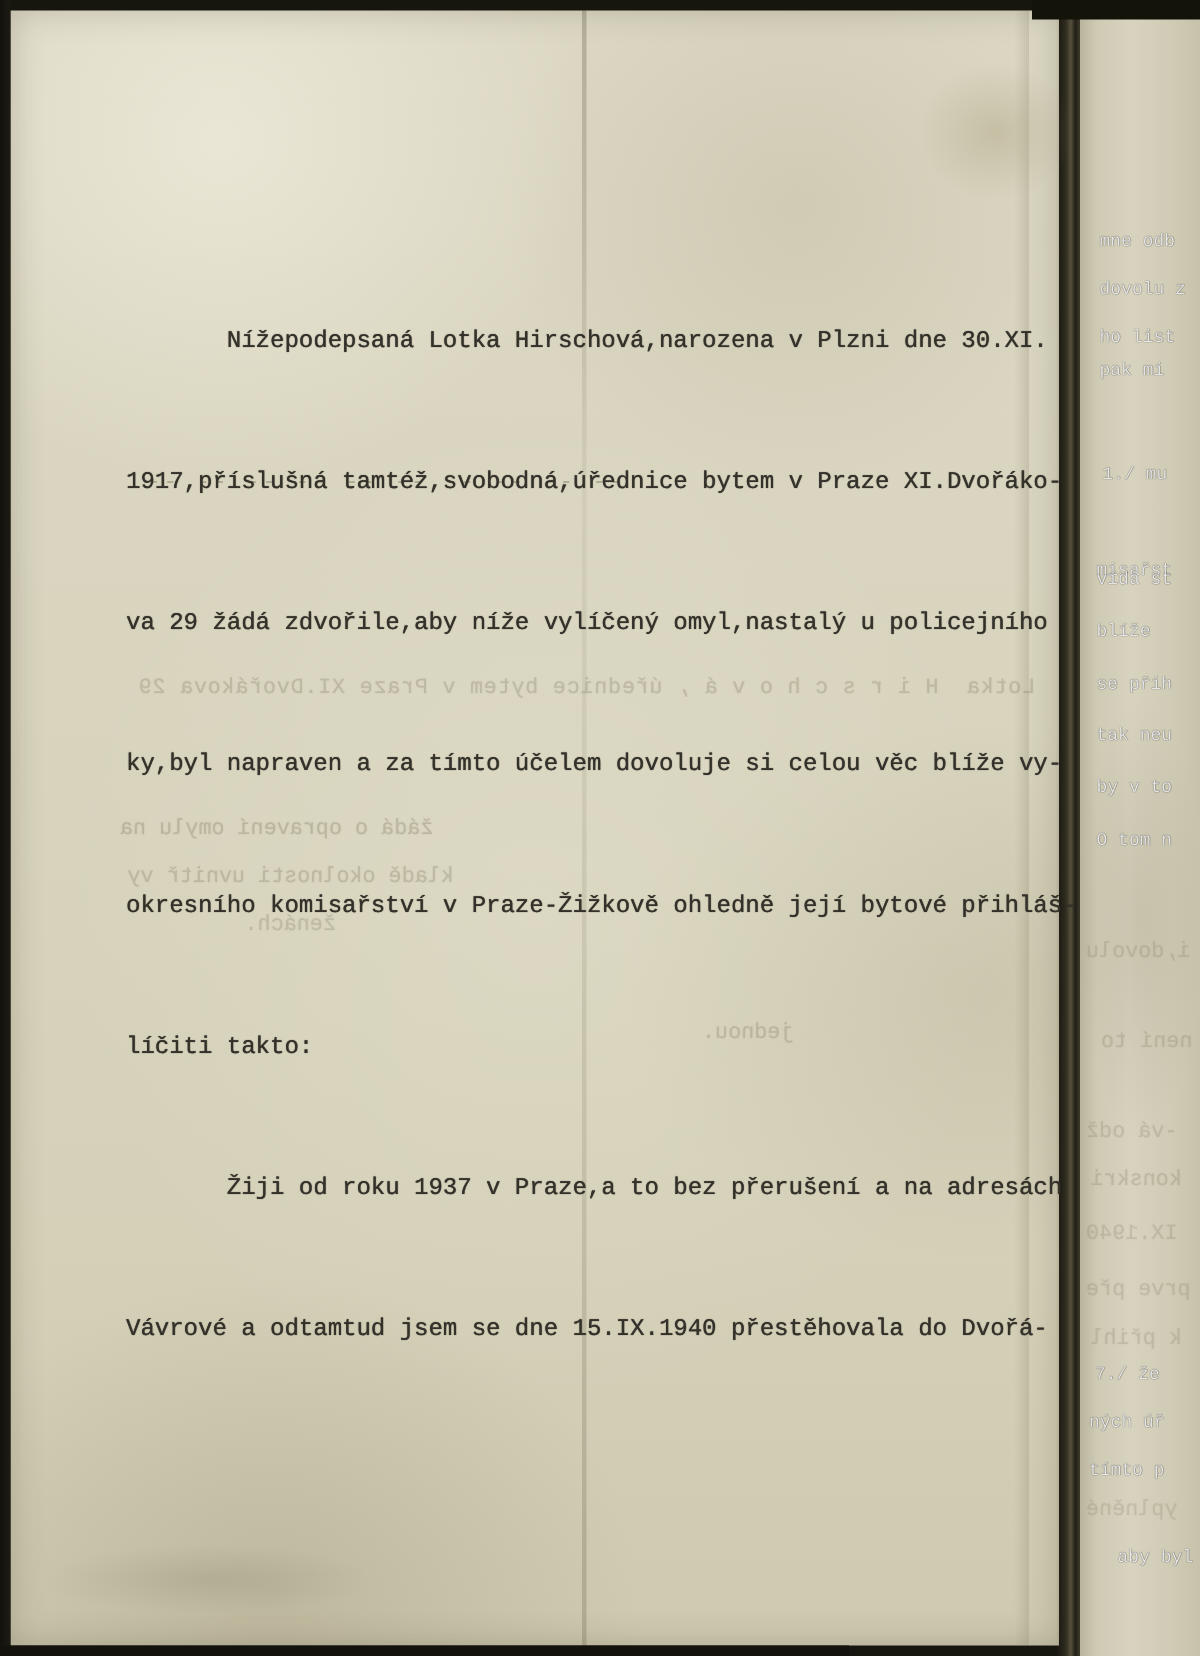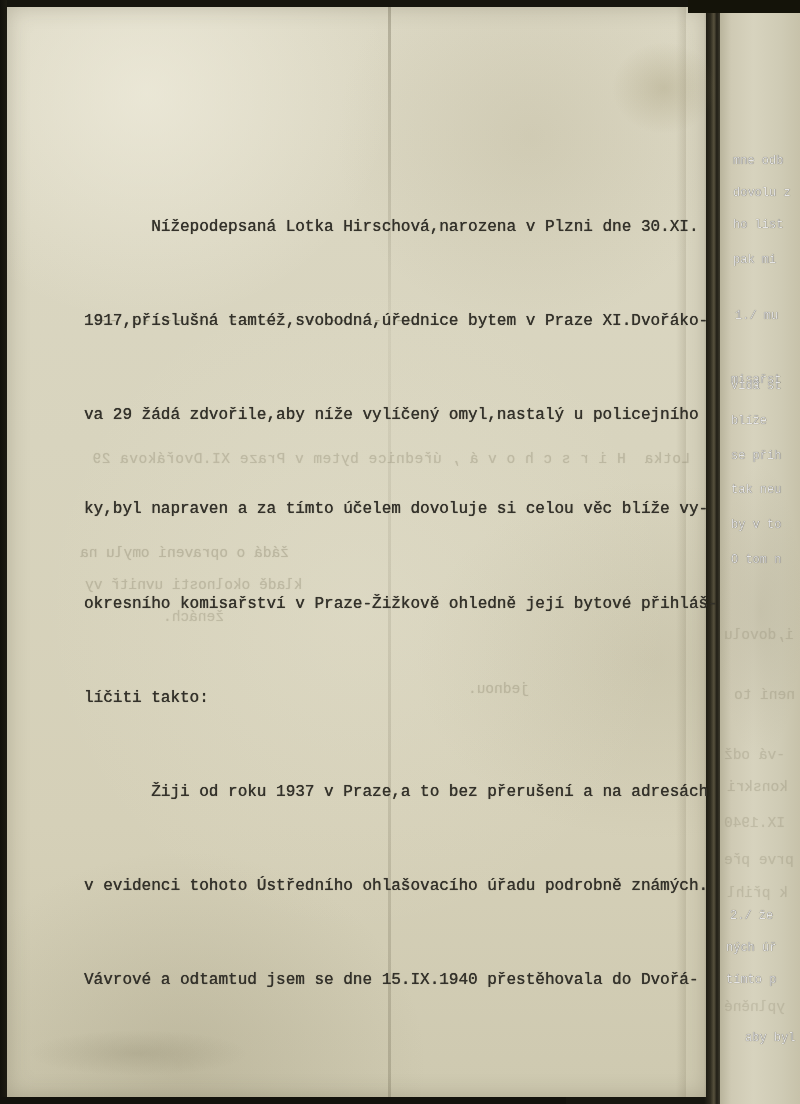--- a/index.html
+++ b/index.html
@@ -102,21 +102,20 @@
   <div class="bleed" style="left:468px;top:682px;opacity:.32;">jednou.</div>
 
   <div class="typed-text">
     <div class="line">       Nížepodepsaná Lotka Hirschová,narozena v Plzni dne 30.XI.</div>
     <div class="line">1917,příslušná tamtéž,svobodná,úřednice bytem v Praze XI.Dvořáko-</div>
     <div class="line">va 29 žádá zdvořile,aby níže vylíčený omyl,nastalý u policejního</div>
     <div class="line">ky,byl napraven a za tímto účelem dovoluje si celou věc blíže vy-</div>
     <div class="line">okresního komisařství v Praze-Žižkově ohledně její bytové přihláš-</div>
     <div class="line">líčiti takto:</div>
     <div class="line">       Žiji od roku 1937 v Praze,a to bez přerušení a na adresách</div>
-    <div class="line">v evidenci tohoto Ústředního ohlašovacího úřadu podrobně známých.</div>
     <div class="line">Vávrové a odtamtud jsem se dne 15.IX.1940 přestěhovala do Dvořá-</div>
     
     
     
     
     
     
     
     
     
@@ -127,32 +126,32 @@
     
     
     
     
     
   </div>
 
   <div class="side-line" style="left:733px;top:155px;">mne odb</div>
   <div class="side-line" style="left:733px;top:187px;">dovolu z</div>
   <div class="side-line" style="left:733px;top:219px;">ho list</div>
-  <div class="side-line" style="left:733px;top:254px;">pak mi</div>
+  <div class="side-line" style="left:733px;top:241px;">pak mi</div>
 
   <div class="side-line" style="left:735px;top:310px;">1./ mu</div>
   <div class="side-line" style="left:731px;top:345px;margin-top:29px;">misařst</div>
   <div class="side-line" style="left:731px;top:380px;">vídá st</div>
   <div class="side-line" style="left:731px;top:415px;">blíže</div>
   <div class="side-line" style="left:731px;top:450px;">se přih</div>
   <div class="side-line" style="left:731px;top:484px;">tak neu</div>
   <div class="side-line" style="left:731px;top:519px;">by v to</div>
   <div class="side-line" style="left:731px;top:554px;">O tom n</div>
 
-  <div class="side-line" style="left:730px;top:910px;">2./ že</div>
+  <div class="side-line" style="left:730px;top:910px;">7./ že</div>
   <div class="side-line" style="left:726px;top:942px;">ných úř</div>
   <div class="side-line" style="left:726px;top:974px;">tímto p</div>
   <div class="side-line" style="left:745px;top:1032px;">aby byl</div>
 
   <div class="bleed" style="left:724px;top:628px;opacity:.26;">i,dovolu</div>
   <div class="bleed" style="left:734px;top:688px;opacity:.28;">není to</div>
   <div class="bleed" style="left:724px;top:748px;opacity:.26;">-vá odž</div>
   <div class="bleed" style="left:727px;top:780px;opacity:.28;">konskri</div>
   <div class="bleed" style="left:724px;top:816px;opacity:.26;">IX.1940</div>
   <div class="bleed" style="left:724px;top:853px;opacity:.26;">prve pře</div>

